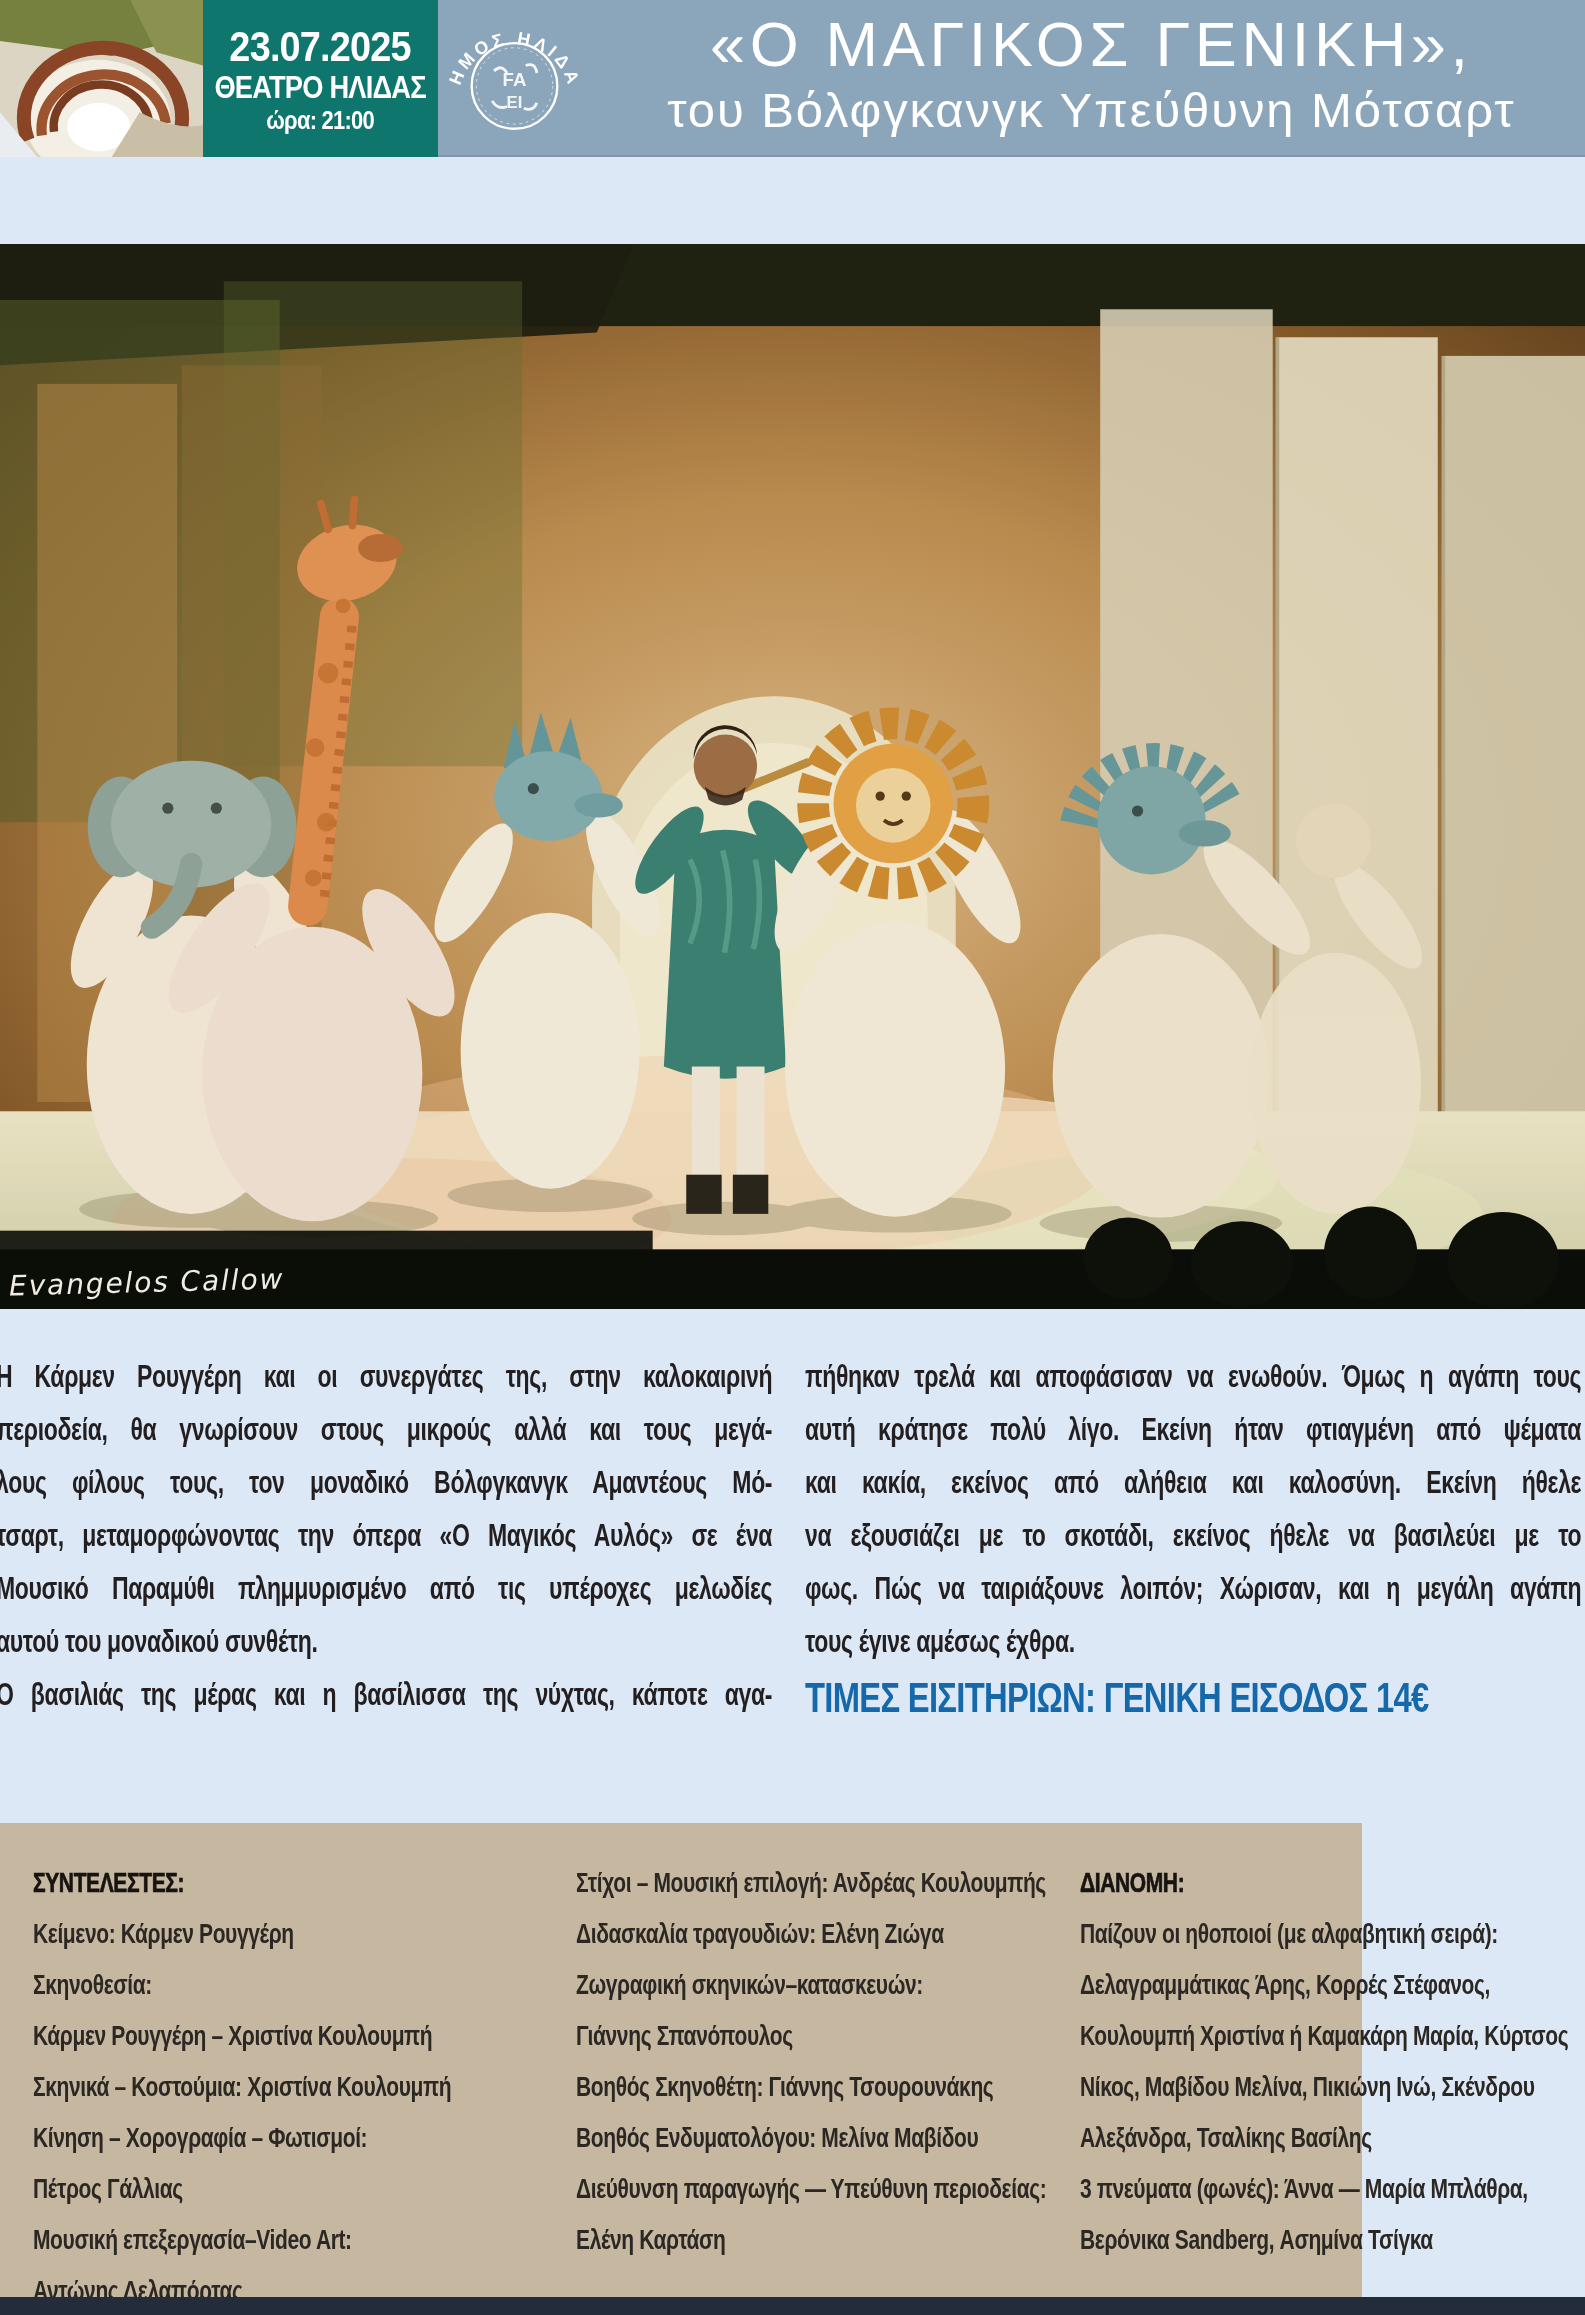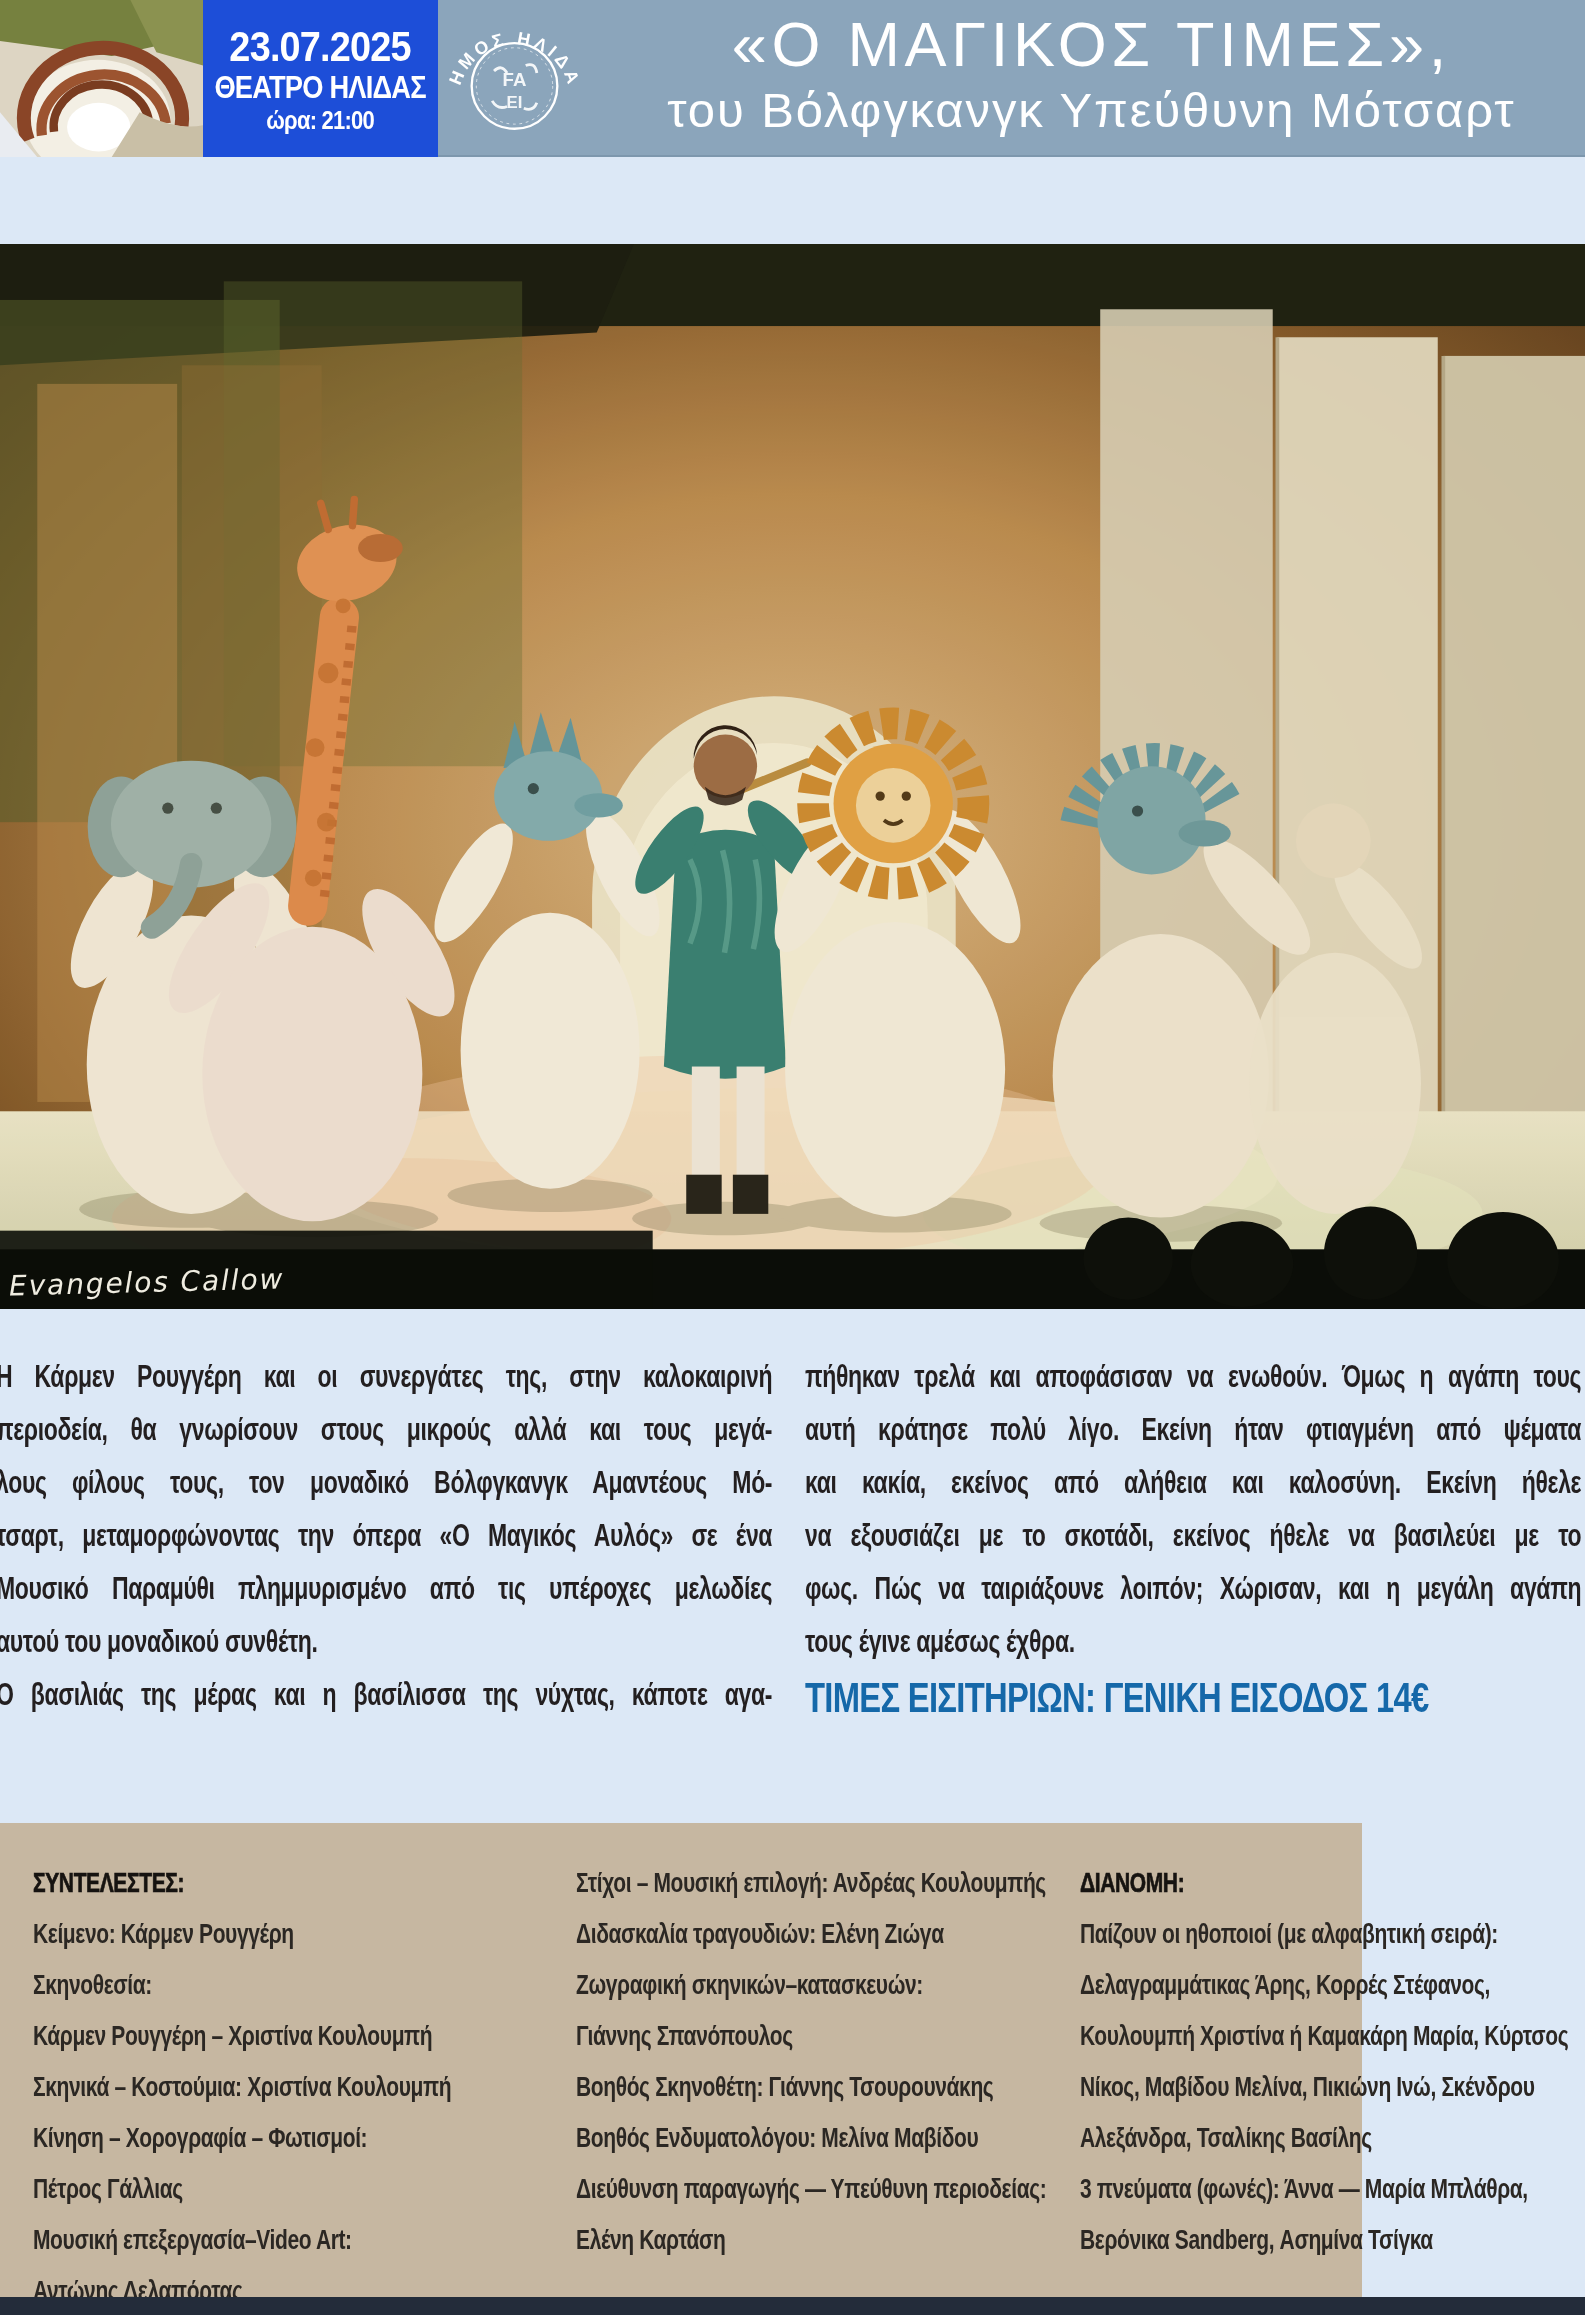--- a/index.html
+++ b/index.html
@@ -5,21 +5,21 @@
   html,body{margin:0;padding:0;background:#9aa7b5;}
   *{box-sizing:border-box;}
   #page{
     position:relative;width:1586px;height:2316px;overflow:hidden;
     background:#dce8f6;font-family:"Liberation Sans",sans-serif;
   }
   
   #header{position:absolute;top:0;left:0;width:1586px;height:157px;background:#8ba5bb;border-bottom:2.8px solid #7d97ad;}
   #theater-photo{position:absolute;top:0;left:0;width:203px;height:157px;}
   #datebox{
-    position:absolute;top:0;left:203px;width:235px;height:157px;background:#1d4ed8;
+    position:absolute;top:0;left:203px;width:235px;height:157px;background:#0f766e;
     display:flex;flex-direction:column;align-items:center;justify-content:center;
     color:#fff;text-align:center;
   }
   #datebox .dl{white-space:nowrap;transform:scaleX(.88);font-weight:bold;letter-spacing:-0.9px;}
   #datebox .date{font-size:43px;line-height:48px;}
   #datebox .venue{font-size:31px;line-height:35px;}
   #datebox .time{font-size:25px;line-height:30px;}
   #logo{position:absolute;top:3.7px;left:440px;width:149px;height:149px;}
   #titleblock{position:absolute;top:7.5px;left:606px;right:9.3px;text-align:center;color:#fff;}
   .title-1{font-size:63px;line-height:73px;font-weight:normal;letter-spacing:4.7px;}
@@ -94,21 +94,21 @@
         <textPath href="#logoArc" startOffset="50%" text-anchor="middle">ΔΗΜΟΣ ΗΛΙΔΑΣ</textPath>
       </text>
       <g opacity=".9">
         <path d="M58,72 q8,-8 14,2 M92,66 q10,-4 12,8 M56,104 q6,10 16,6 M90,112 q10,4 14,-6" stroke="#ffffff" stroke-width="3" fill="none"></path>
         <text x="80" y="88" text-anchor="middle" font-size="20" font-weight="bold" fill="#ffffff" font-family="Liberation Sans, sans-serif">FA</text>
         <text x="80" y="112" text-anchor="middle" font-size="18" font-weight="bold" fill="#ffffff" font-family="Liberation Sans, sans-serif">ΕΙ</text>
       </g>
     </svg>
 
     <div id="titleblock">
-      <div class="title-1">«Ο ΜΑΓΙΚΟΣ ΤΙΜΕΣ»,</div>
+      <div class="title-1">«Ο ΜΑΓΙΚΟΣ ΓΕΝΙΚΗ»,</div>
       <div class="title-2">του Βόλφγκανγκ Υπεύθυνη Μότσαρτ</div>
     </div>
   </div>
 
   <svg id="stage" viewBox="0 0 1701 1142" preserveAspectRatio="none">
     <defs>
       <radialGradient id="glow" cx="50%" cy="55%" r="70%">
         <stop offset="0%" stop-color="#d9b887"></stop>
         <stop offset="45%" stop-color="#b98a4e"></stop>
         <stop offset="80%" stop-color="#7e5526"></stop>

